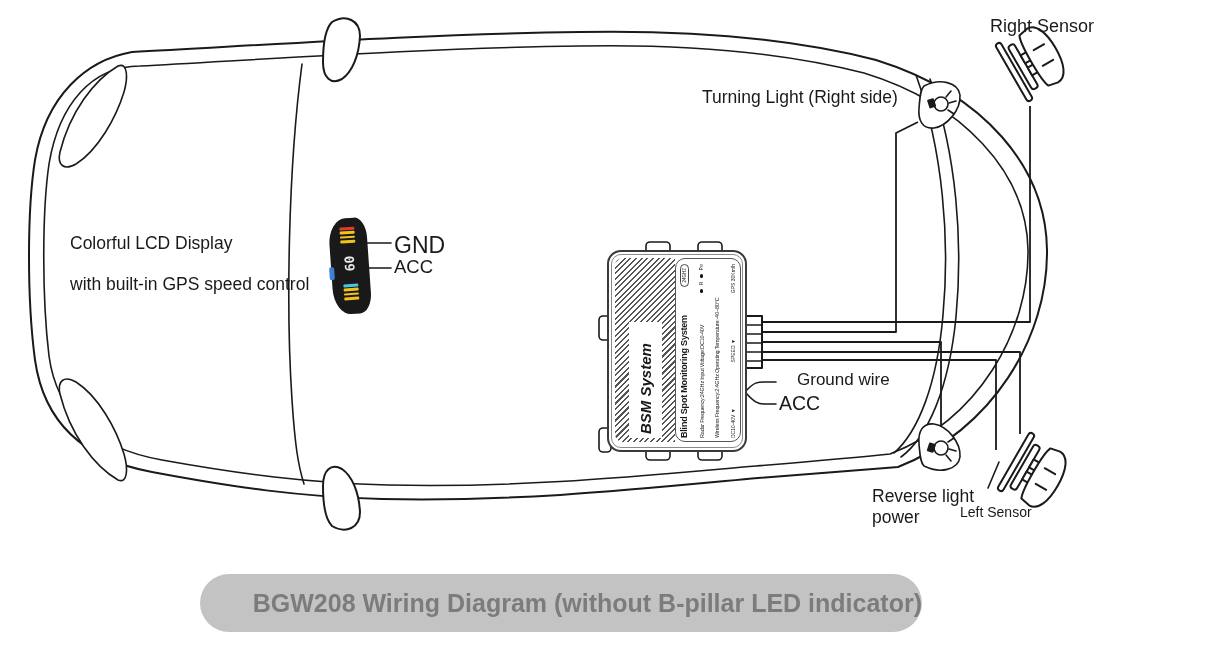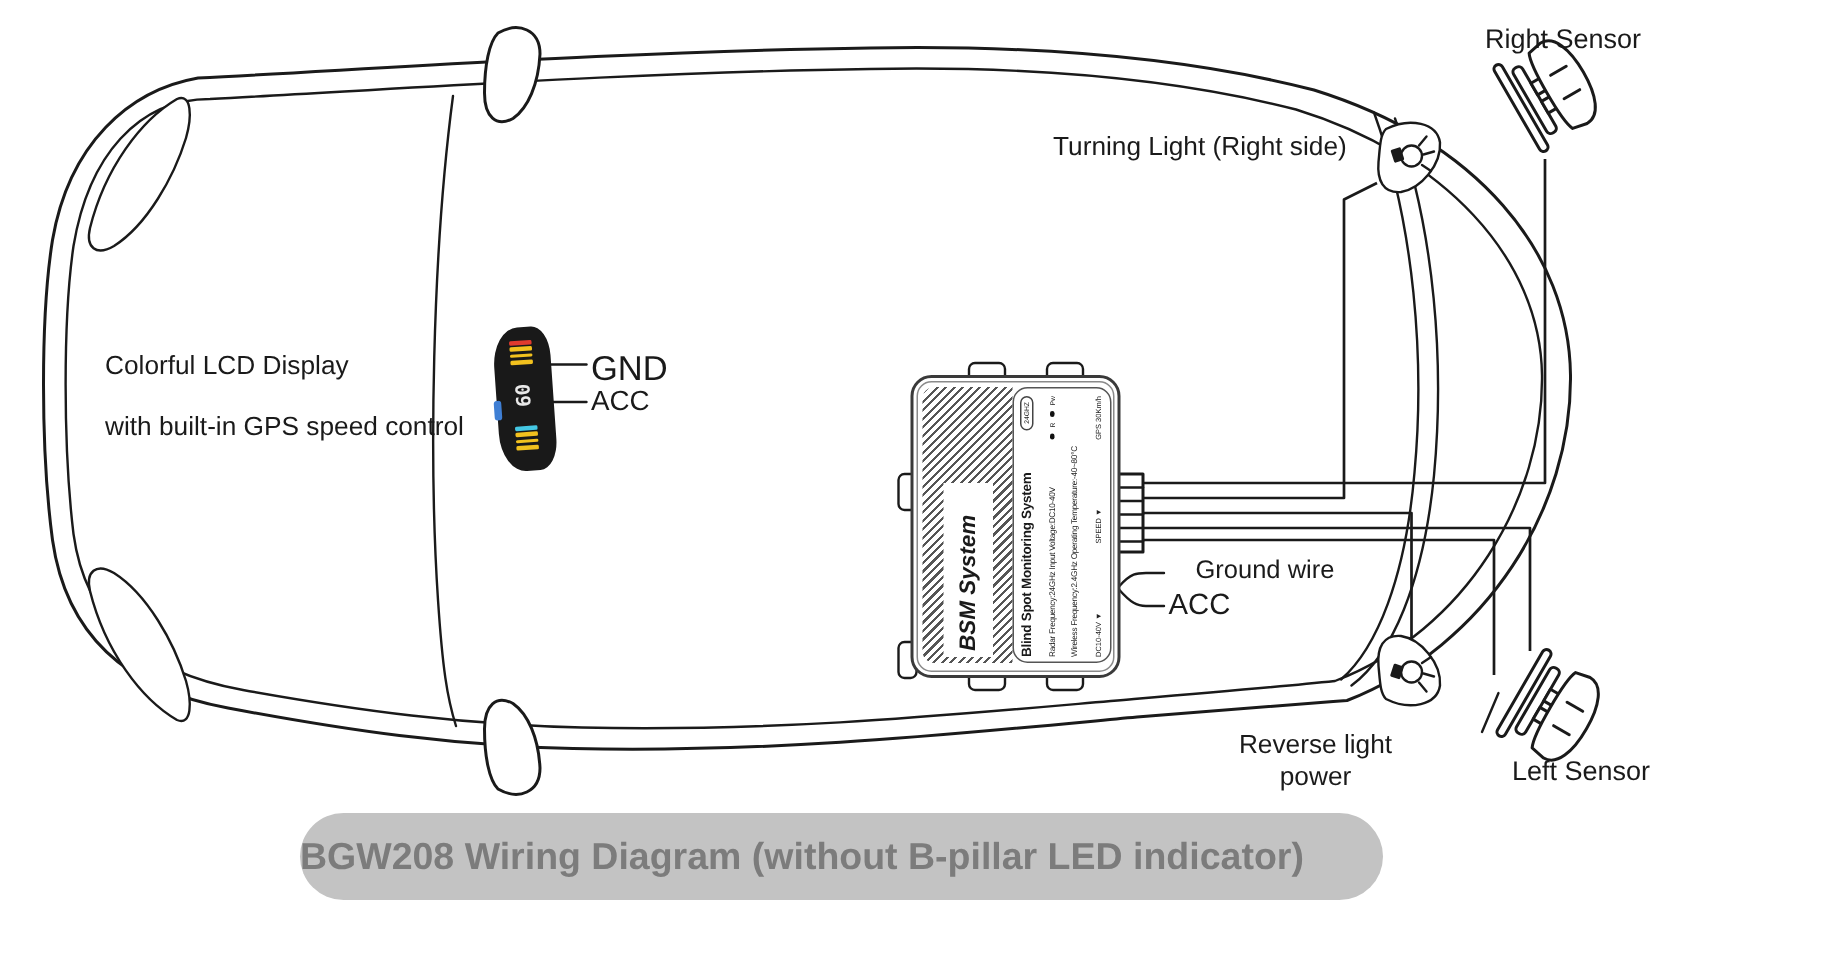--- a/index.html
+++ b/index.html
@@ -43,22 +43,22 @@
   #controller .card .rot{position:absolute;left:3px;top:179px;width:174px;height:57px;
        transform-origin:0 0;transform:rotate(-90deg);display:flex;flex-direction:column;justify-content:space-between;}
   .crow{display:flex;align-items:center;justify-content:space-between;white-space:nowrap;}
   .ctitle{font-weight:bold;font-size:9px;letter-spacing:-0.2px;}
   .cbadge{font-size:4.5px;border:0.8px solid #444;border-radius:5px;padding:0 3px;line-height:7px;}
   .cspec{font-size:5.5px;letter-spacing:-0.2px;color:#222;}
   .cled{font-size:4.5px;display:flex;gap:4px;align-items:center;}
   .cled i{width:3.5px;height:3.5px;border-radius:50%;background:#111;display:inline-block;font-style:normal;}
   .cbottom{font-size:5px;color:#222;display:flex;gap:8px;align-items:center;}
   
-  #title-pill{position:absolute;left:200px;top:542px;width:722px;height:58px;z-index:4;
-       background:var(--title_bg);border-radius:29px;text-align:left;line-height:58px;
+  #title-pill{position:absolute;left:200px;top:574px;width:722px;height:58px;z-index:4;
+       background:var(--title_bg);border-radius:29px;text-align:right;line-height:58px;
        font-size:25px;font-weight:bold;color:var(--title_text);}
 </style>
 </head>
 <body>
 
 <div id="stage">
 
   <svg id="diagram-svg" width="1214" height="648" viewBox="0 0 1214 648">
     <defs>
       <g id="sensor">
@@ -195,18 +195,18 @@
   <div class="lbl" style="left:990px;top:16px;font-size:18px;text-align:center;">Right Sensor</div>
   <div class="lbl ra" style="left:702px;top:87px;width:217px;">Turning Light (Right side)</div>
   <div class="lbl ra" style="left:70px;top:233px;width:255px;">
     <div>Colorful LCD Display</div>
     <div style="margin-top:20px;">with built-in GPS speed control</div>
   </div>
   <div class="lbl" style="left:394px;top:231px;font-size:23px;">GND</div>
   <div class="lbl" style="left:394px;top:256px;font-size:18.5px;">ACC</div>
   <div class="lbl" style="left:779px;top:370px;font-size:17px;margin-left:18px;">Ground wire</div>
   <div class="lbl" style="left:779px;top:392px;font-size:19.5px;">ACC</div>
-  <div class="lbl" style="left:810px;top:486px;width:134px;text-align:center;white-space:normal;">Reverse light power</div>
-  <div class="lbl" style="left:1008px;top:504px;font-size:18px;">Left Sensor</div>
+  <div class="lbl" style="left:872px;top:486px;width:134px;text-align:left;white-space:normal;">Reverse light power</div>
+  <div class="lbl" style="left:960px;top:504px;font-size:14px;">Left Sensor</div>
 
   <div id="title-pill">BGW208 Wiring Diagram (without B-pillar LED indicator)</div>
 
 </div>
 
 </body></html>

